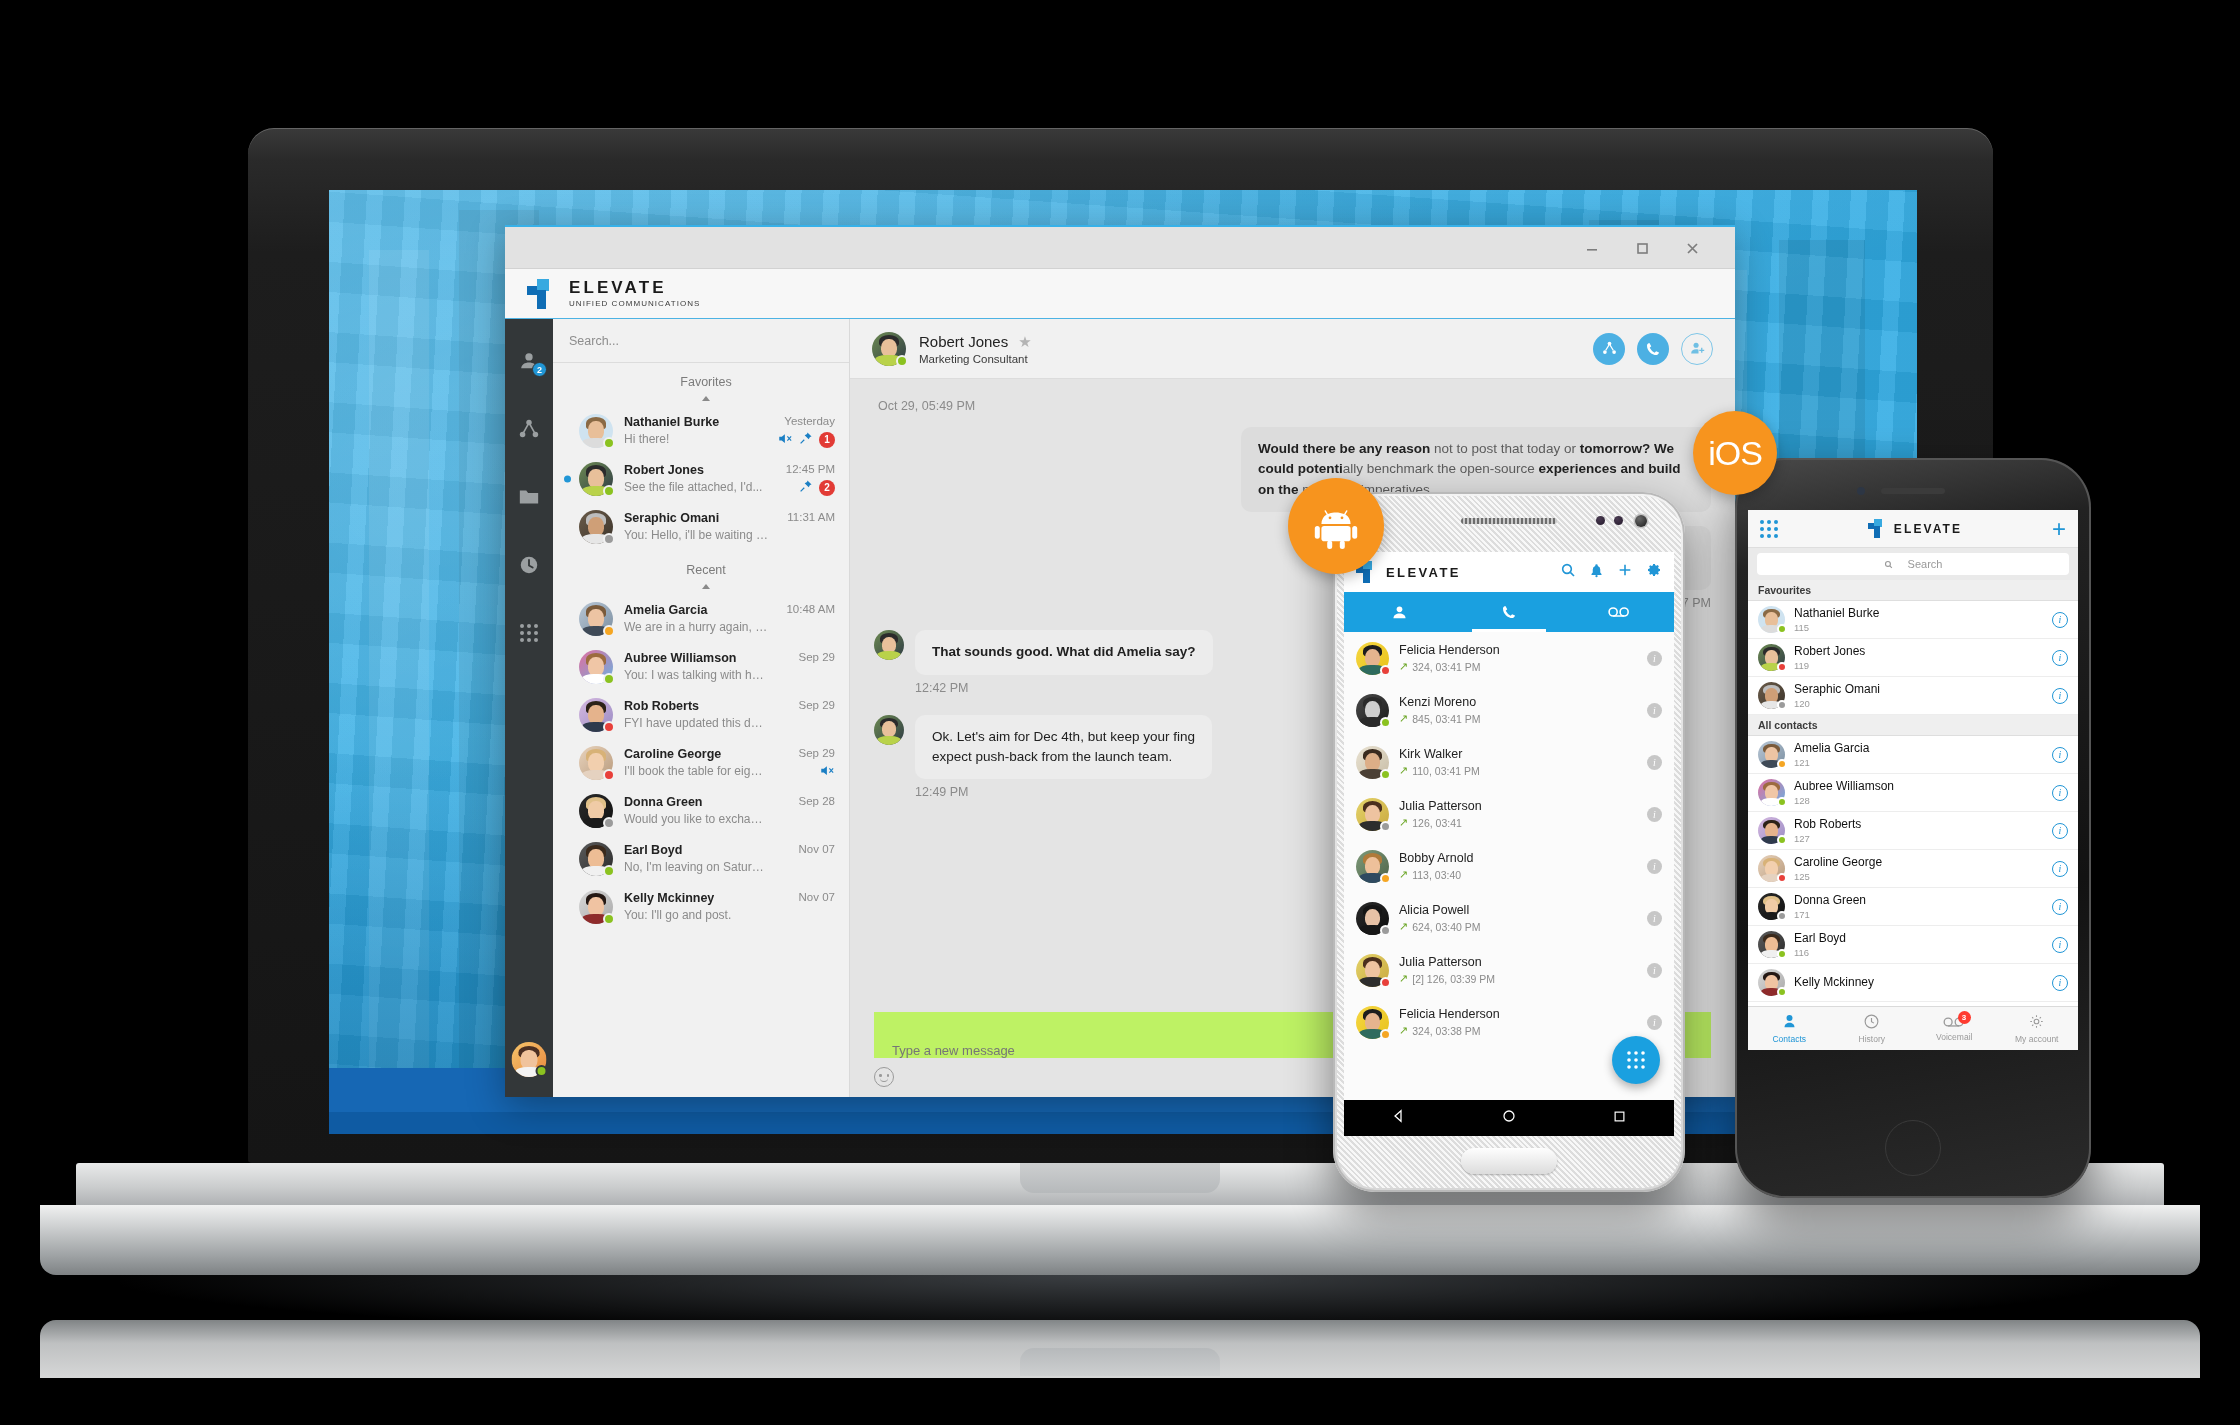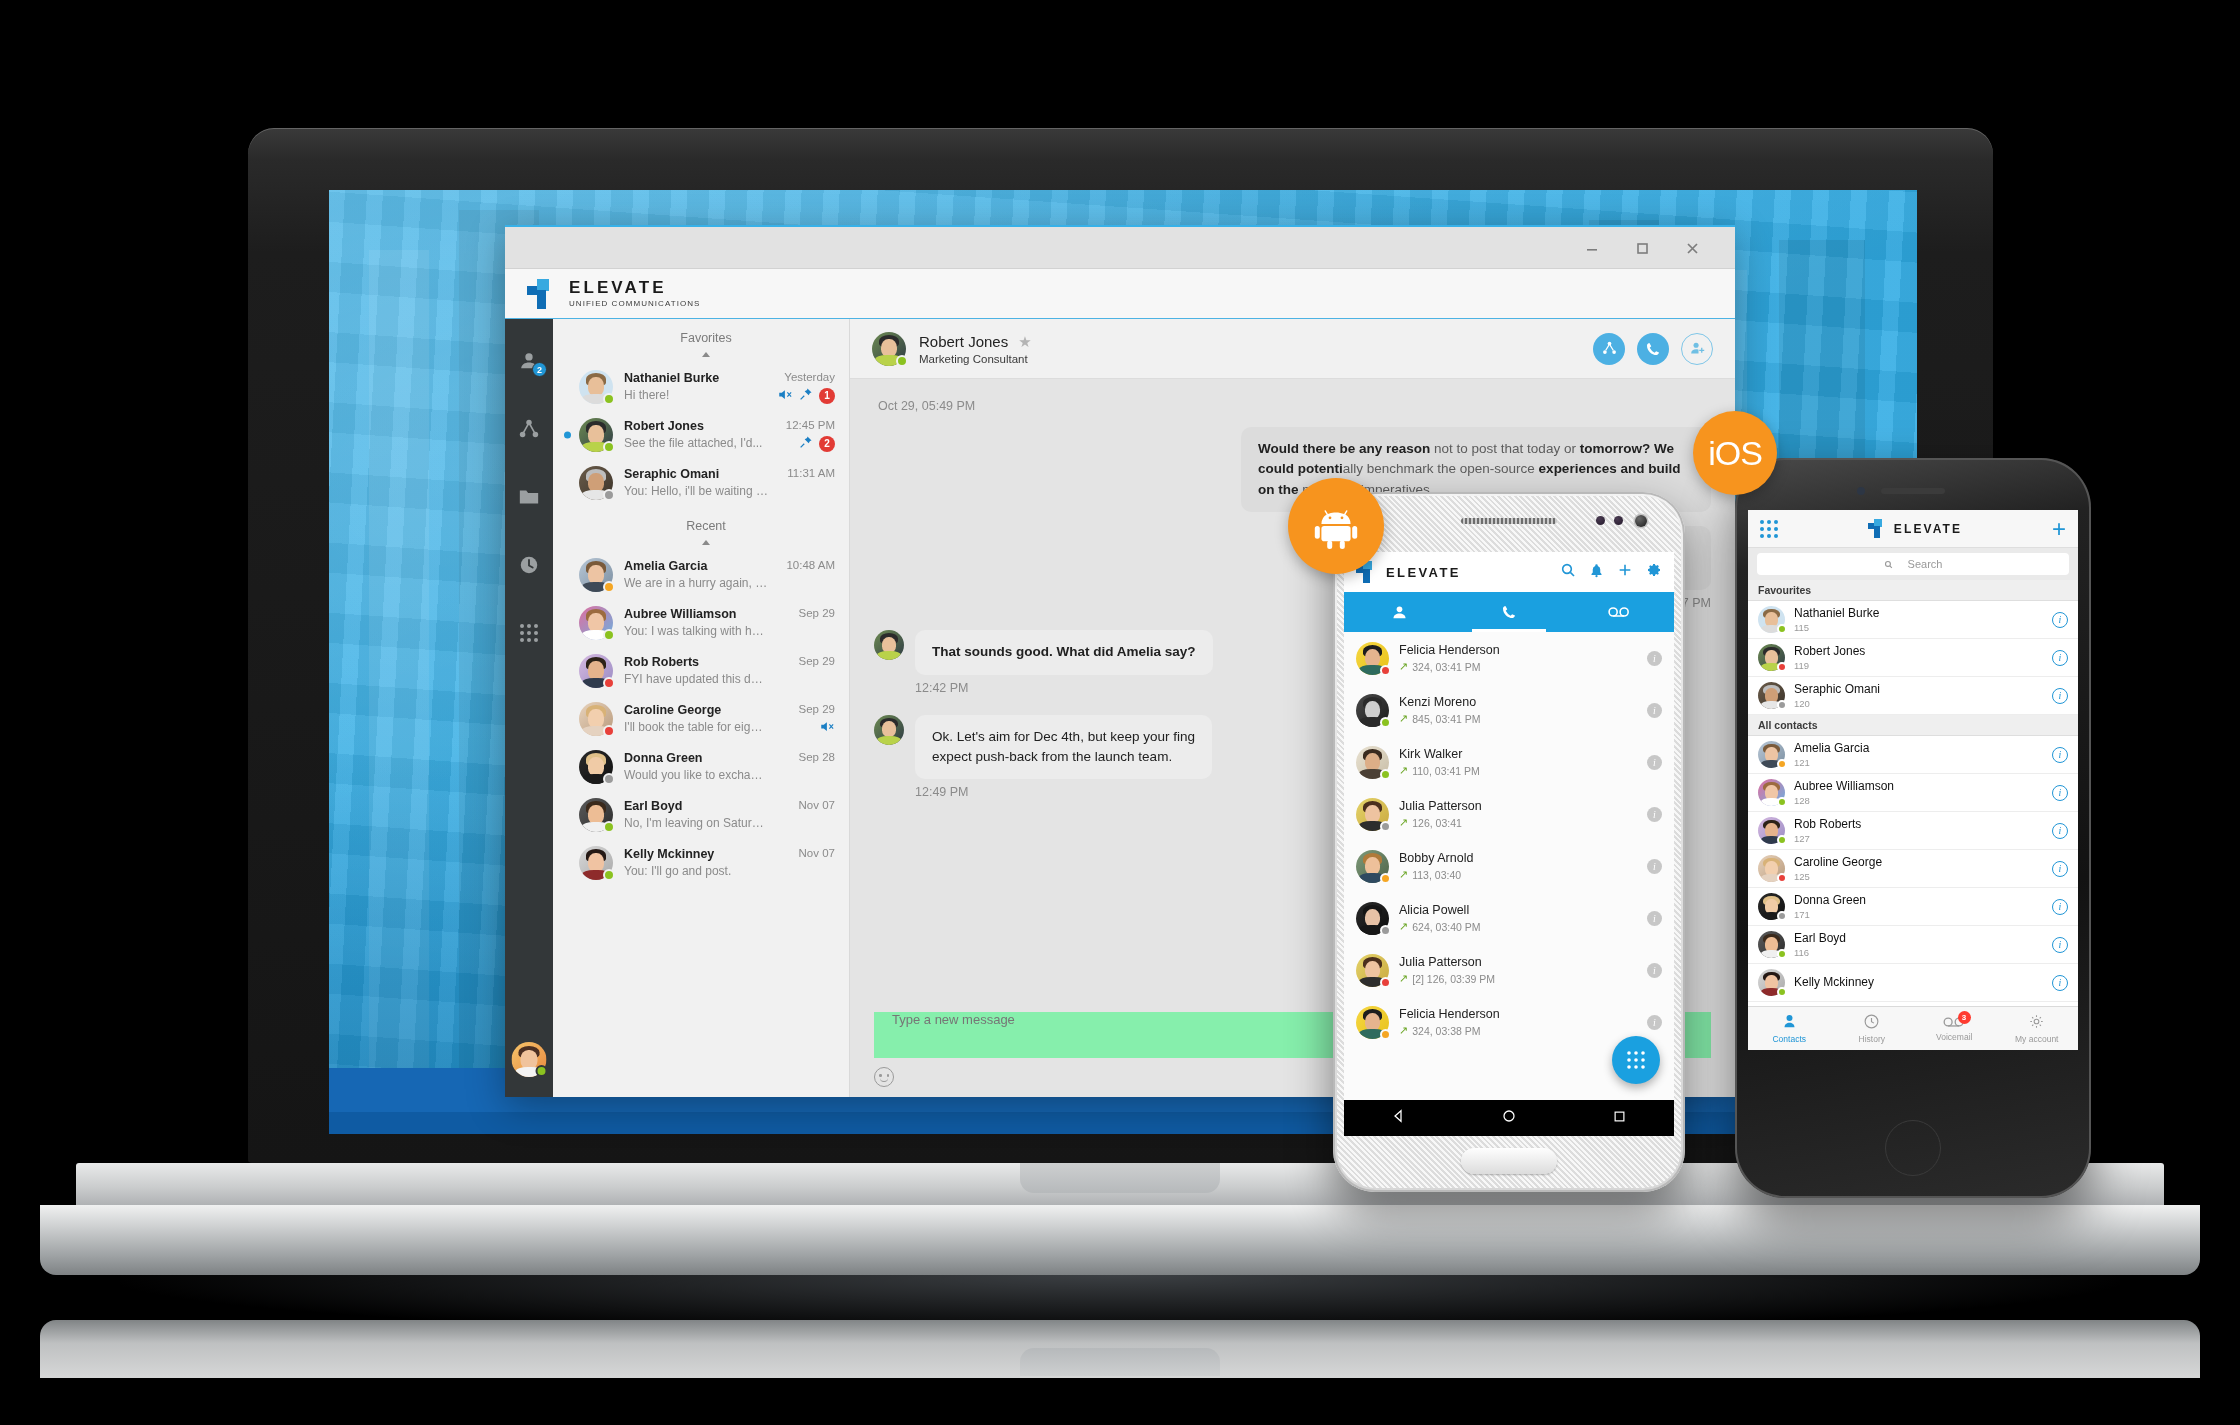--- a/index.html
+++ b/index.html
@@ -130,21 +130,21 @@
   .bub-row.right { justify-content:flex-end; }
   .bubble { background:#dcdcdc; border-radius:10px; padding:12px 17px; font-size:13.5px; color:#212121;
             line-height:1.5; max-width:470px; }
   .bubble .hl { font-weight:bold; }
   .bubble .dim { color:#5c5c5c; }
   .ts { font-size:12.5px; color:#8b8b8b; margin:4px 0 20px 0; display:flex; align-items:center; gap:6px; }
   .ts.right { justify-content:flex-end; }
   .chk { width:14px; height:14px; border-radius:50%; border:1.5px solid #4cb0e3; color:#4cb0e3;
          display:inline-flex; align-items:center; justify-content:center; font-size:9px; }
   .composer { background:#e4e4e4; padding:12px 24px 10px 24px; }
-  .cbox { background:#86efac; height:46px; display:flex; align-items:flex-start; padding:0 18px;
+  .cbox { background:#bef264; height:46px; display:flex; align-items:flex-end; padding:0 18px;
           font-size:13px; color:#767676; }
   .emoji { margin-top:9px; width:20px; height:20px; border-radius:50%; border:1.5px solid #9a9a9a;
            position:relative; }
   .emoji::before{content:"";position:absolute;left:4px;top:6px;width:2.5px;height:2.5px;border-radius:50%;background:#9a9a9a;}
   .emoji::after{content:"";position:absolute;right:4px;top:6px;width:2.5px;height:2.5px;border-radius:50%;background:#9a9a9a;}
   .emoji i{position:absolute;left:4.5px;bottom:4px;width:8px;height:4px;border-bottom:1.5px solid #9a9a9a;border-radius:0 0 8px 8px;}
 
   
   .base-top {
     position:absolute; left:76px; top:1163px; width:2088px; height:46px;
@@ -382,20 +382,23 @@
                 <div class="hair" style="background:#4b2f22"></div>
                 <div class="head" style="background:#f0c39c"></div>
                 <div class="body" style="background:#f3f3f3"></div>
               </div>
             </div>
           <div class="dot"></div>
         </div>
       </div>
 
       <div class="listcol">
+        <div class="searchrow">
+          <span>Search...</span>
+        </div>
         <div id="groups-host">
             <div class="grouphdr">
               <span>Favorites</span>
               <span class="caret-up"></span>
             </div>
             <div class="crow">
               <div class="av-wrap">
                 <div class="av">
                   <div class="face">
                     <div class="bgc" style="background:#cfe3f0"></div>

